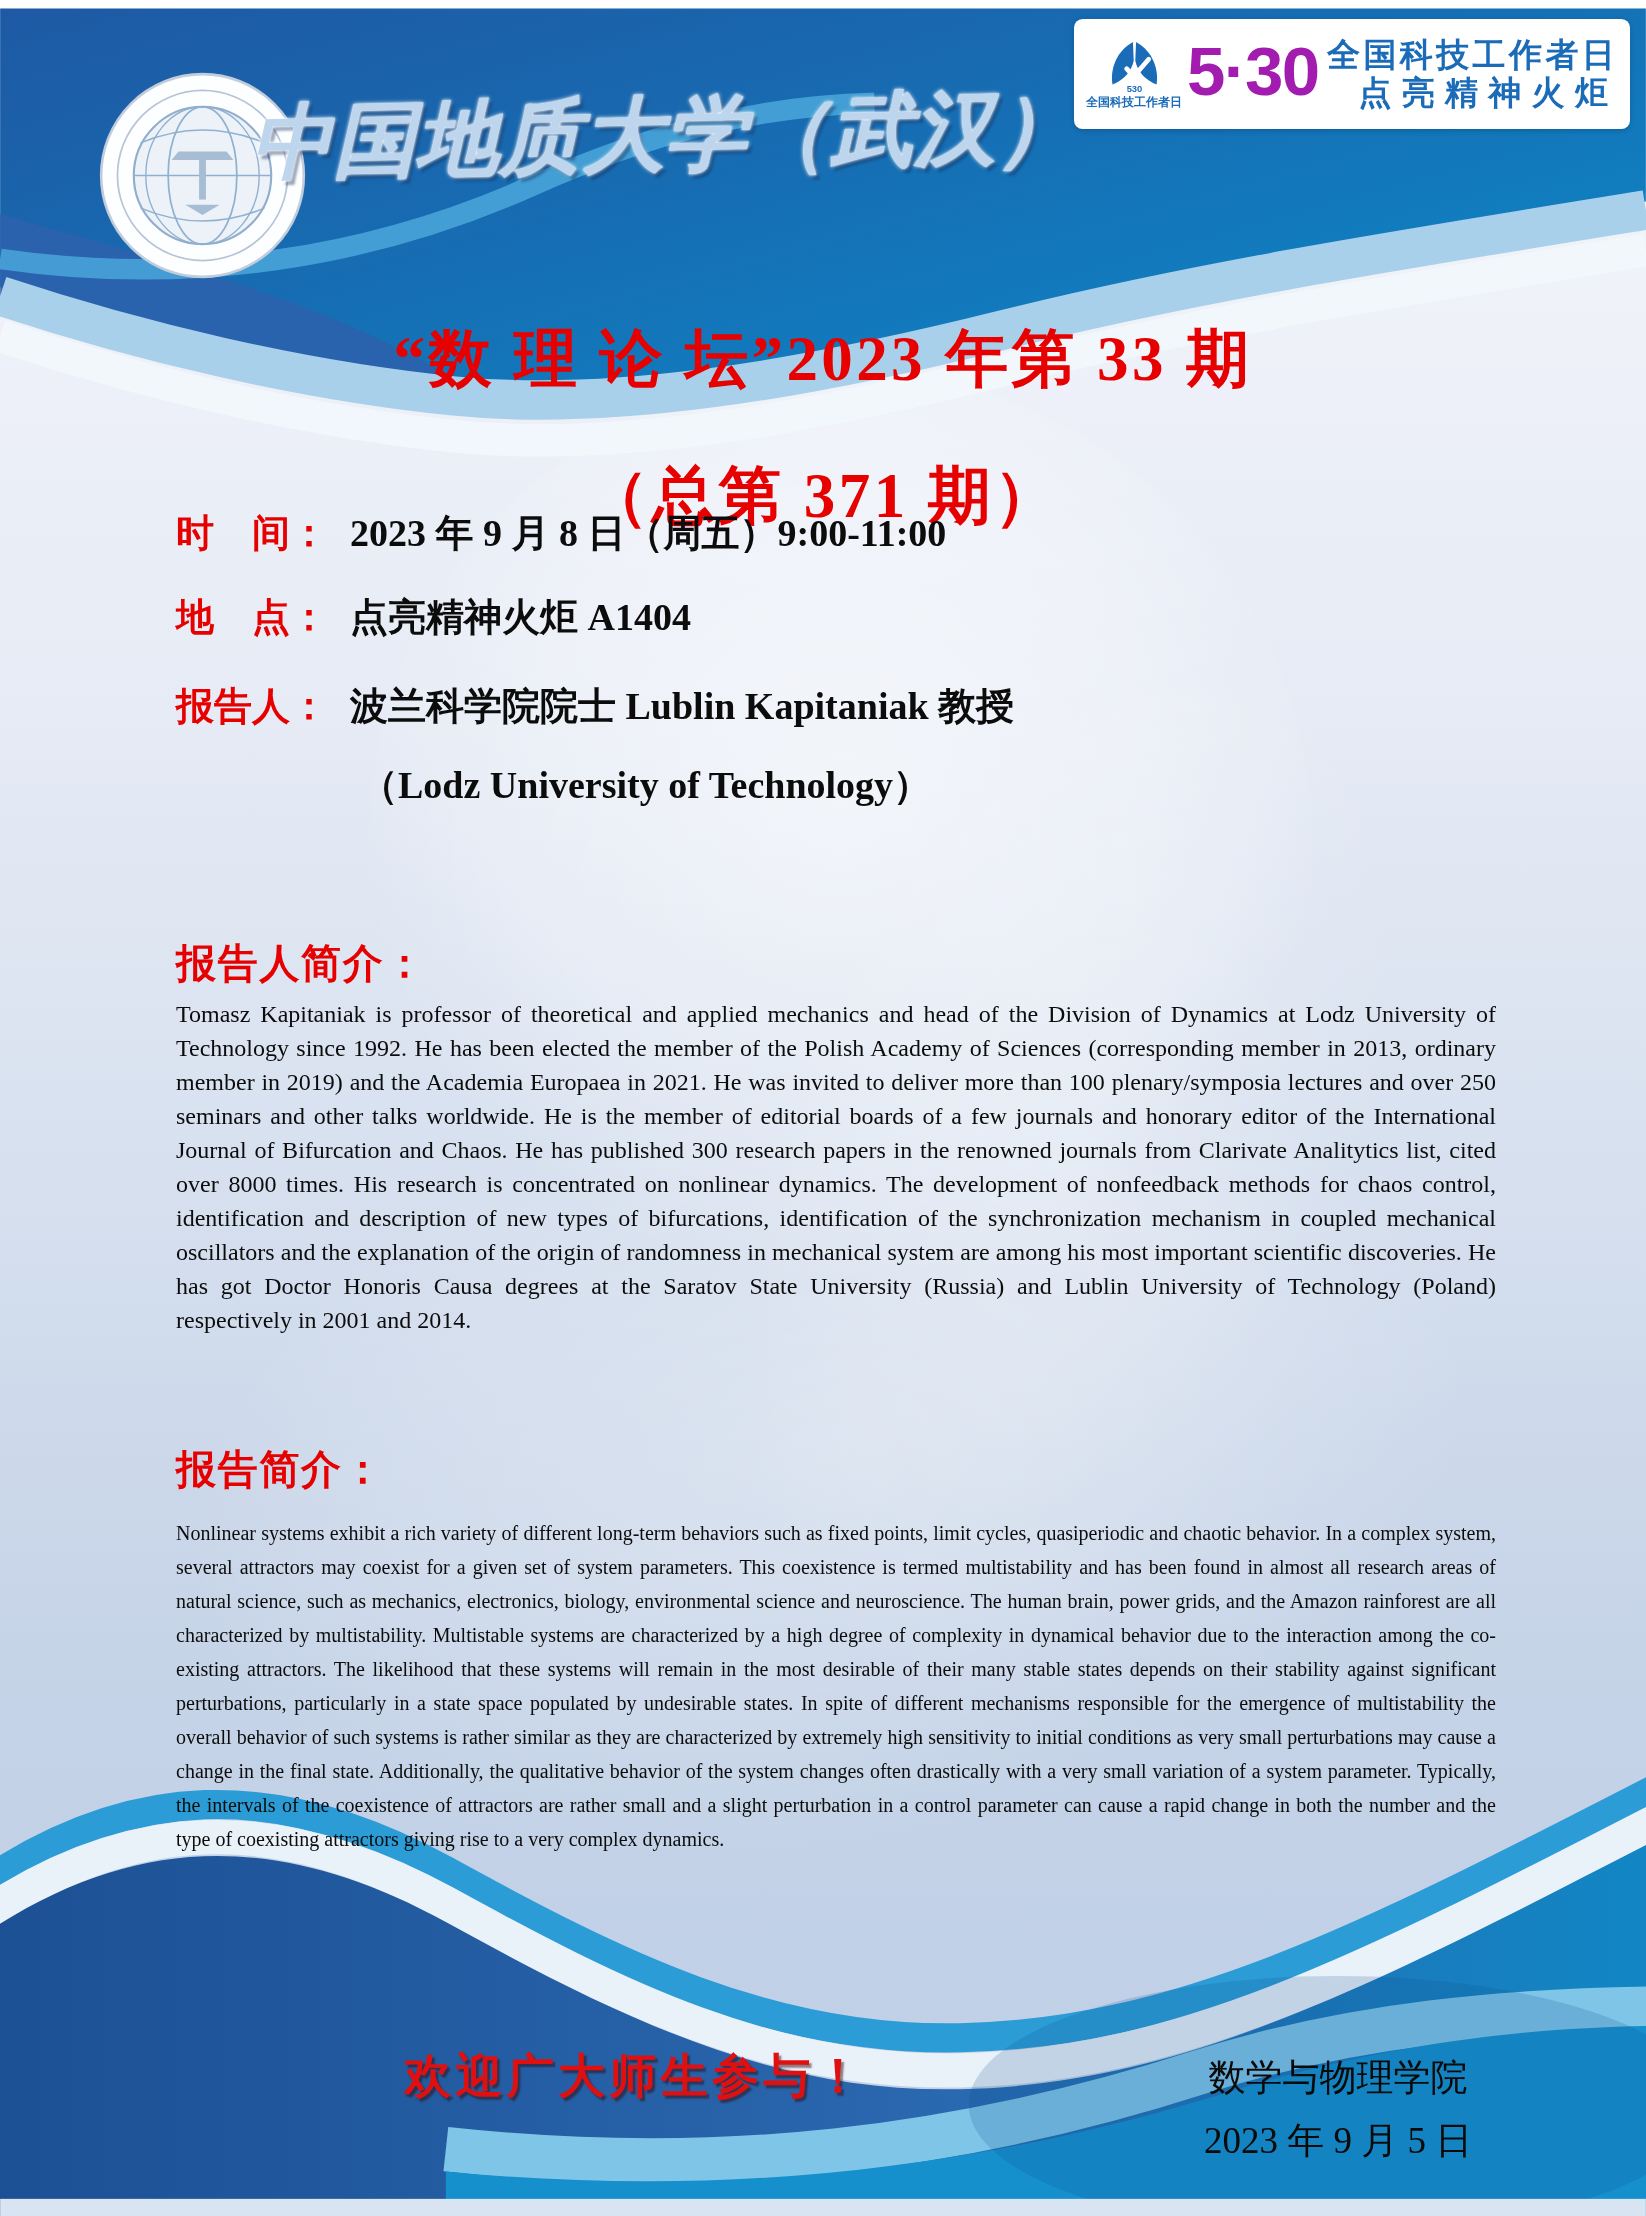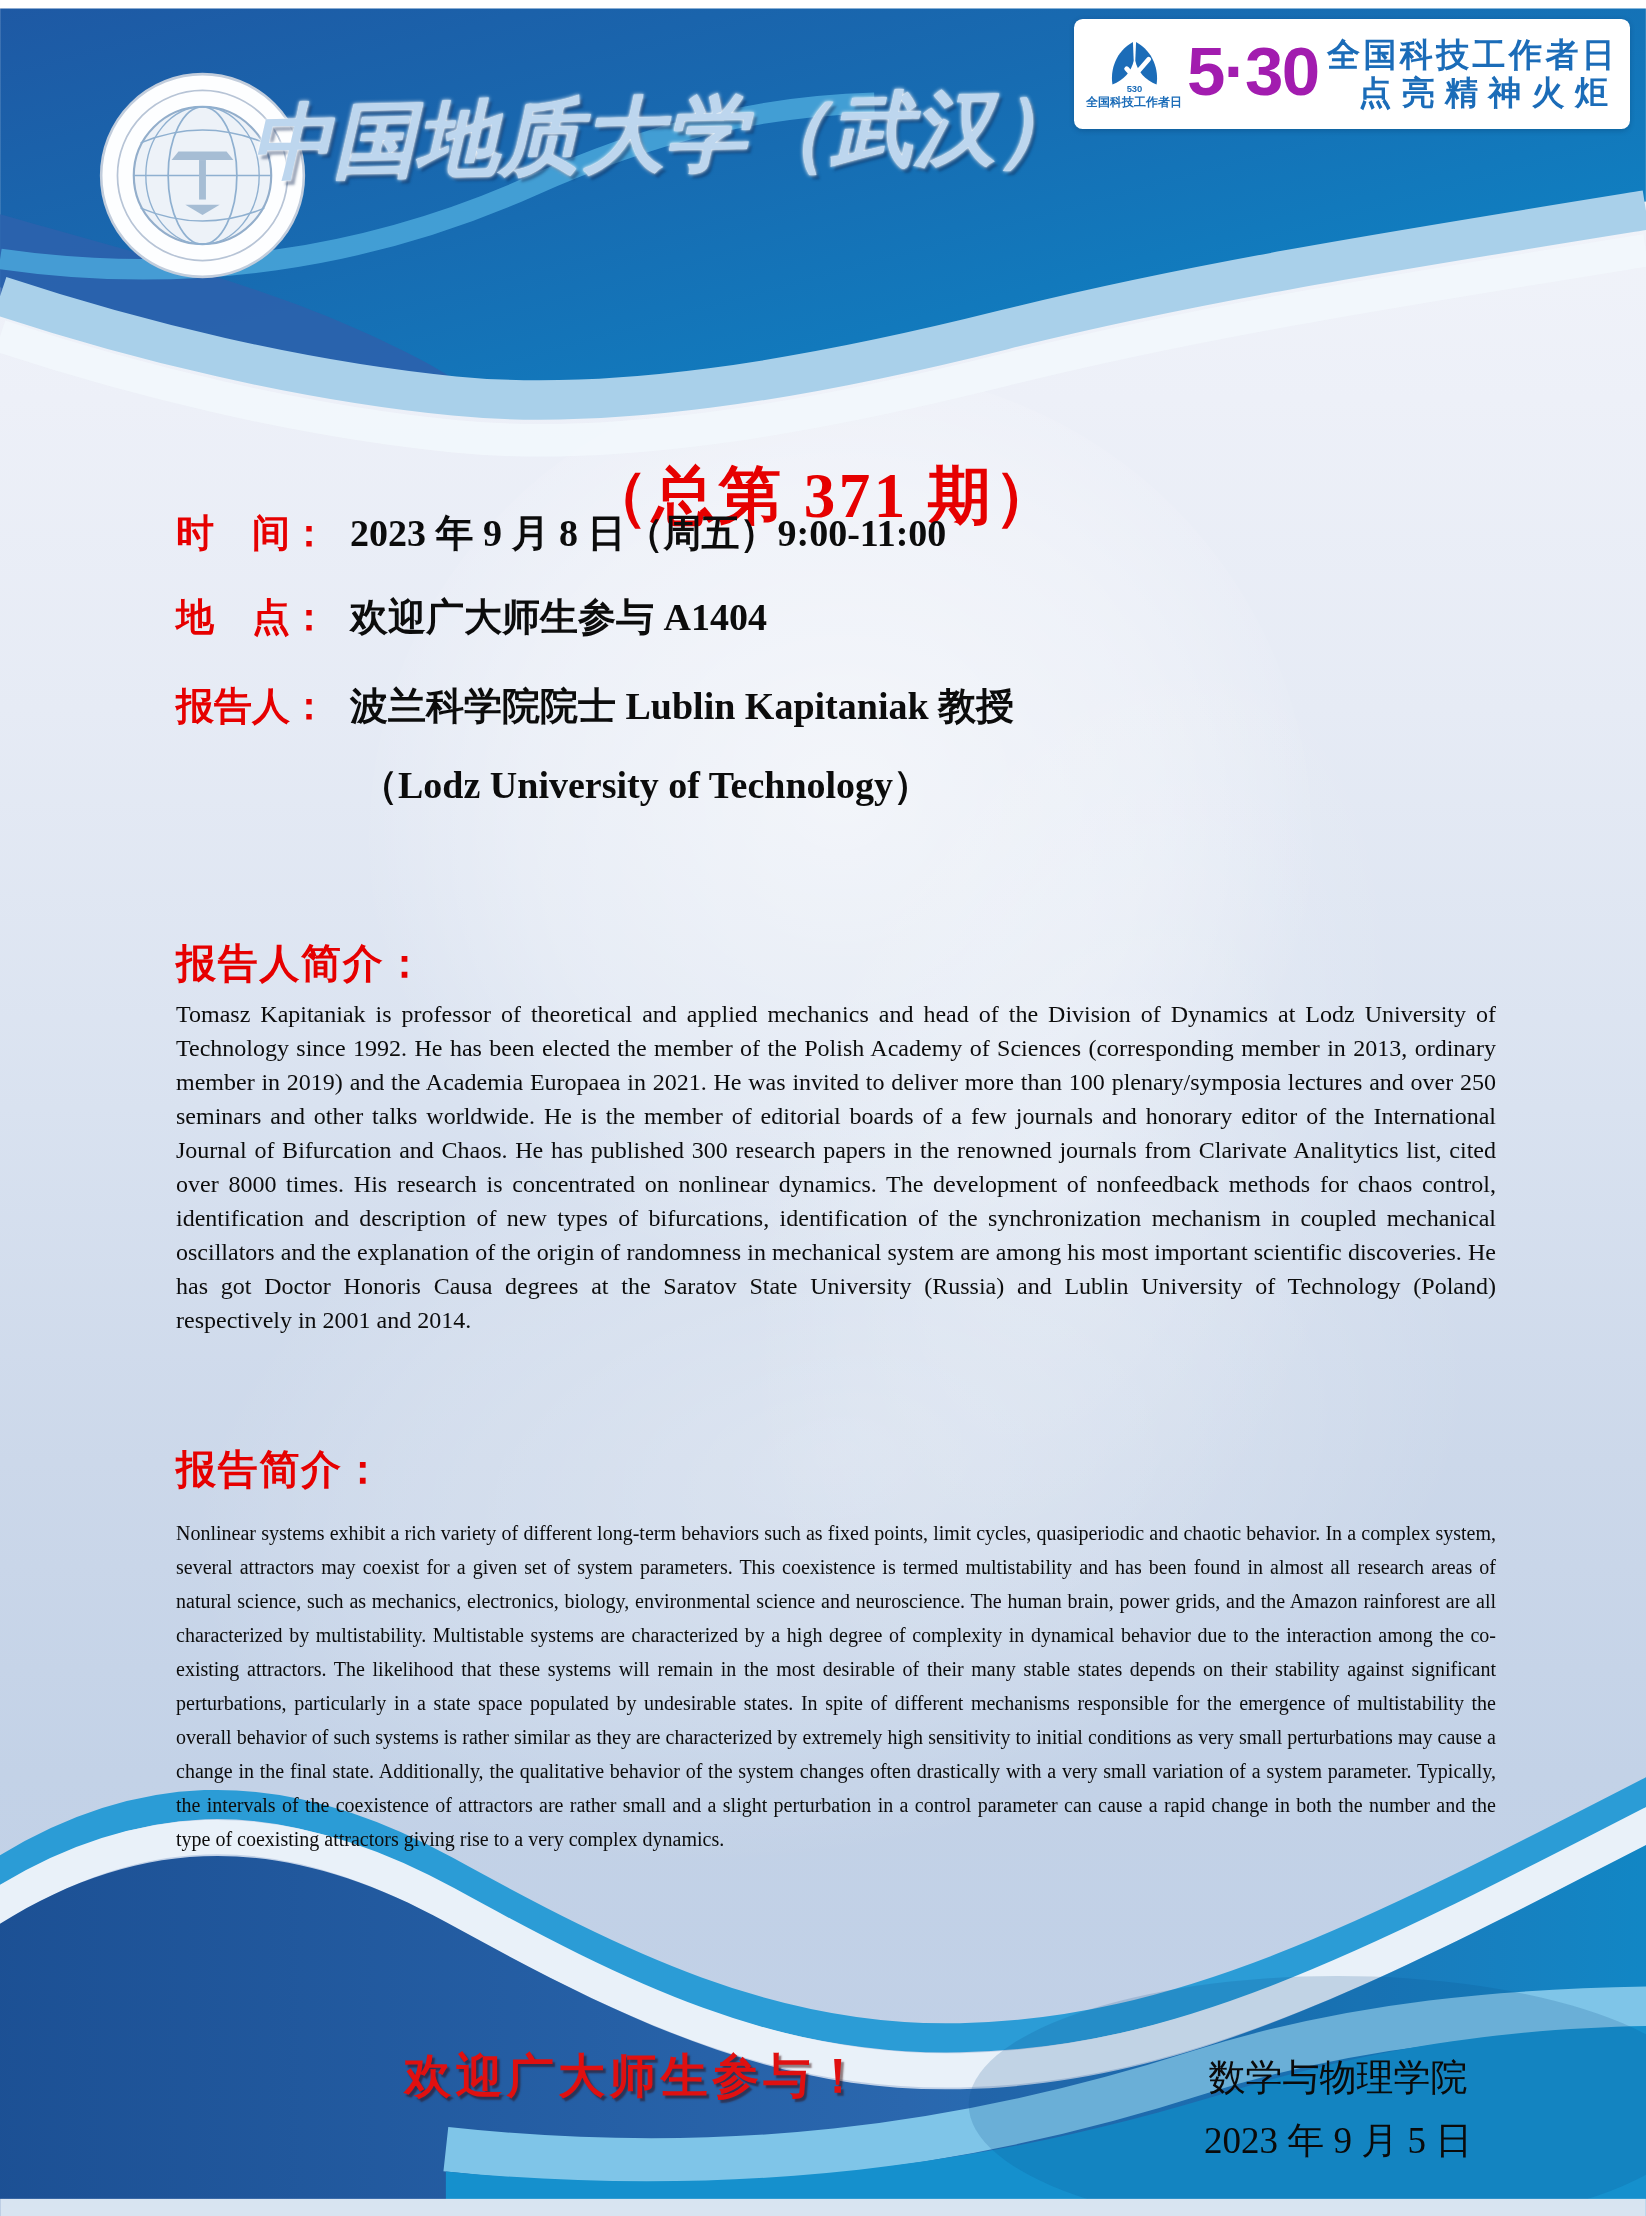--- a/index.html
+++ b/index.html
@@ -170,27 +170,28 @@
       </svg>
       <div class="badge-mark-caption">全国科技工作者日</div>
     </div>
     <div class="badge-number">5·30</div>
     <div class="badge-lines">
       <div class="badge-line1">全国科技工作者日</div>
       <div class="badge-line2">点亮精神火炬</div>
     </div>
   </div>
 
+  <div class="title-line l1">“数 理 论 坛”2023 年第 33 期</div>
   <div class="title-line l2">（总第 371 期）</div>
 
   <div class="info-row row-time">
     <span class="info-label">时　间：</span><span class="info-value">2023 年 9 月 8 日（周五）9:00-11:00</span>
   </div>
   <div class="info-row row-place">
-    <span class="info-label">地　点：</span><span class="info-value">欢迎广大师生参与 A1404</span>
+    <span class="info-label">地　点：</span><span class="info-value">点亮精神火炬 A1404</span>
   </div>
   <div class="info-row row-speaker">
     <span class="info-label">报告人：</span><span class="info-value">波兰科学院院士 Lublin Kapitaniak 教授</span>
   </div>
   <div class="info-row row-affiliation">
     <span class="info-value">（Lodz University of Technology）</span>
   </div>
 
   <div class="section-heading h-bio">报告人简介：</div>
   <div class="para para-bio">Tomasz Kapitaniak is professor of theoretical and applied mechanics and head of the Division of Dynamics at Lodz University of Technology since 1992. He has been elected the member of the Polish Academy of Sciences (corresponding member in 2013, ordinary member in 2019) and the Academia Europaea in 2021. He was invited to deliver more than 100 plenary/symposia lectures and over 250 seminars and other talks worldwide. He is the member of editorial boards of a few journals and honorary editor of the International Journal of Bifurcation and Chaos. He has published 300 research papers in the renowned journals from Clarivate Analitytics list, cited over 8000 times. His research is concentrated on nonlinear dynamics. The development of nonfeedback methods for chaos control, identification and description of new types of bifurcations, identification of the synchronization mechanism in coupled mechanical oscillators and the explanation of the origin of randomness in mechanical system are among his most important scientific discoveries. He has got Doctor Honoris Causa degrees at the Saratov State University (Russia) and Lublin University of Technology (Poland) respectively in 2001 and 2014.</div>

